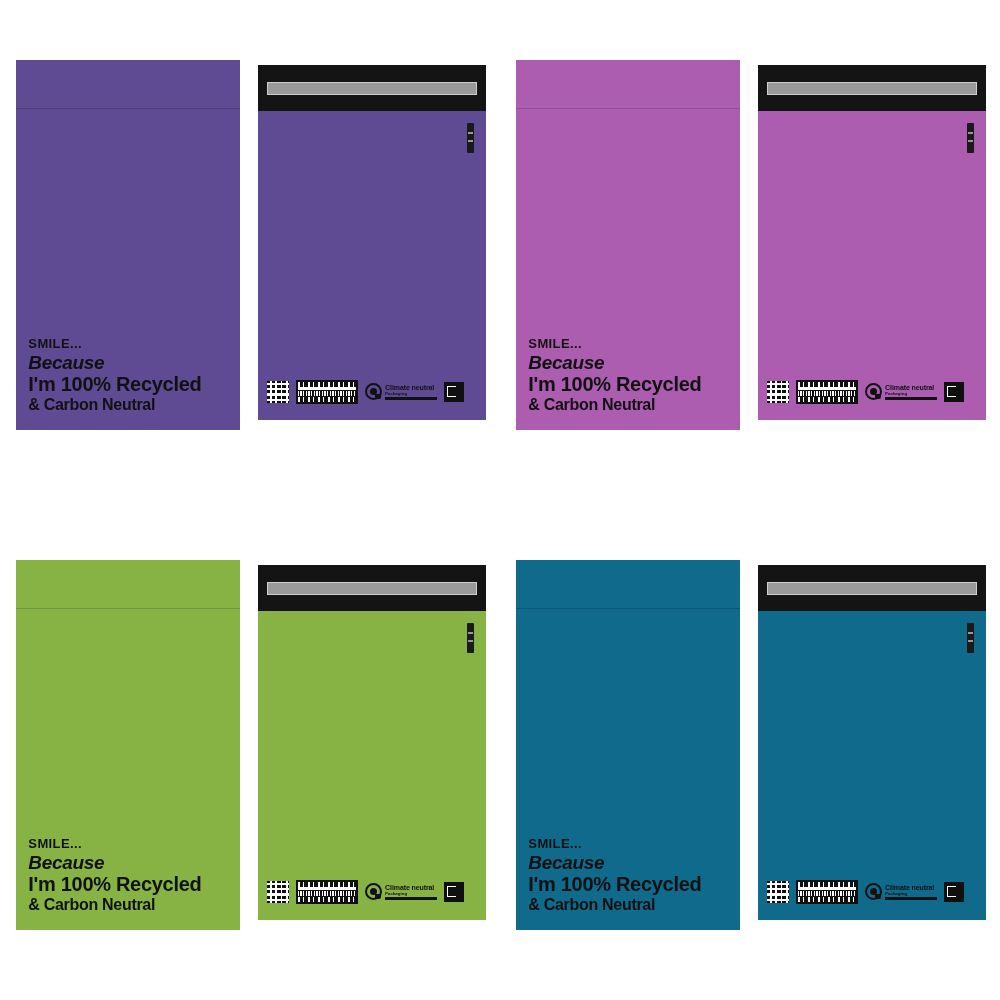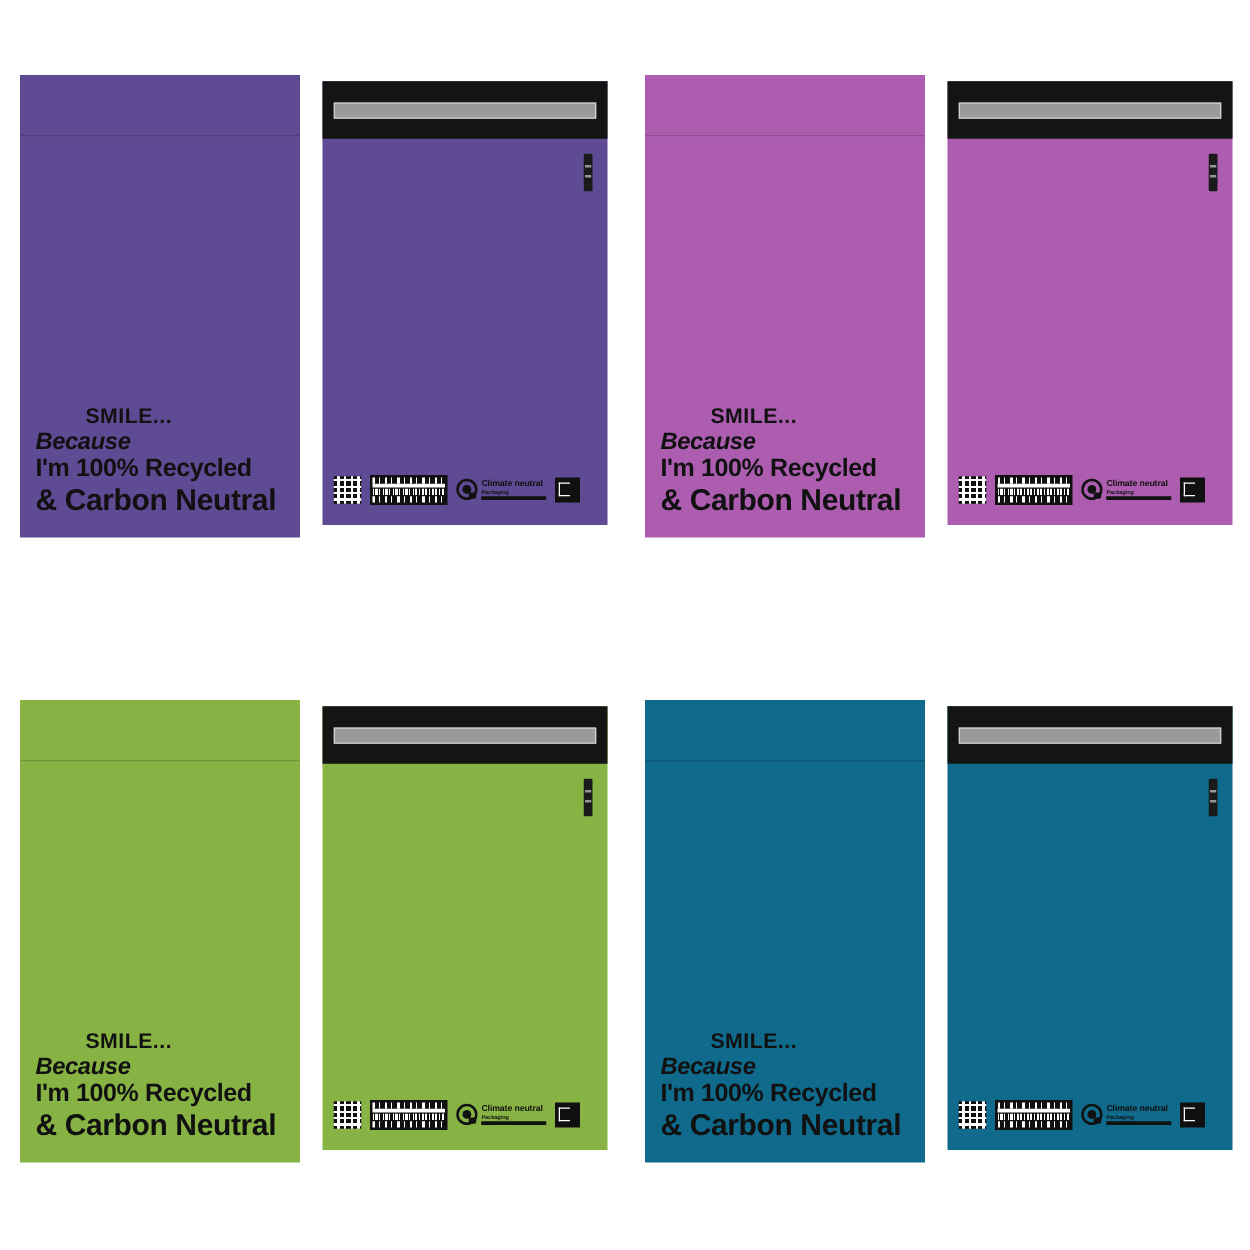--- a/index.html
+++ b/index.html
@@ -43,24 +43,24 @@
     left: 5.5%;
     bottom: 4.2%;
     color: #111111;
     font-weight: bold;
     line-height: 1.14;
     letter-spacing: -0.3px;
     font-stretch: condensed;
     text-align: left;
     white-space: nowrap;
   }
-  .slogan .l1 { font-size: 17px; letter-spacing: 0.4px; margin-left: 40px; }
+  .slogan .l1 { font-size: 13px; letter-spacing: 0.4px; }
   .slogan .l2 { font-size: 19px; font-style: italic; }
   .slogan .l3 { font-size: 20px; }
-  .slogan .l4 { font-size: 24px; }
+  .slogan .l4 { font-size: 16px; }
 
   
   .seal-strip {
     position: absolute;
     left: 0;
     top: 0;
     right: 0;
     height: 46px;
     background: #141414;
     box-sizing: border-box;

